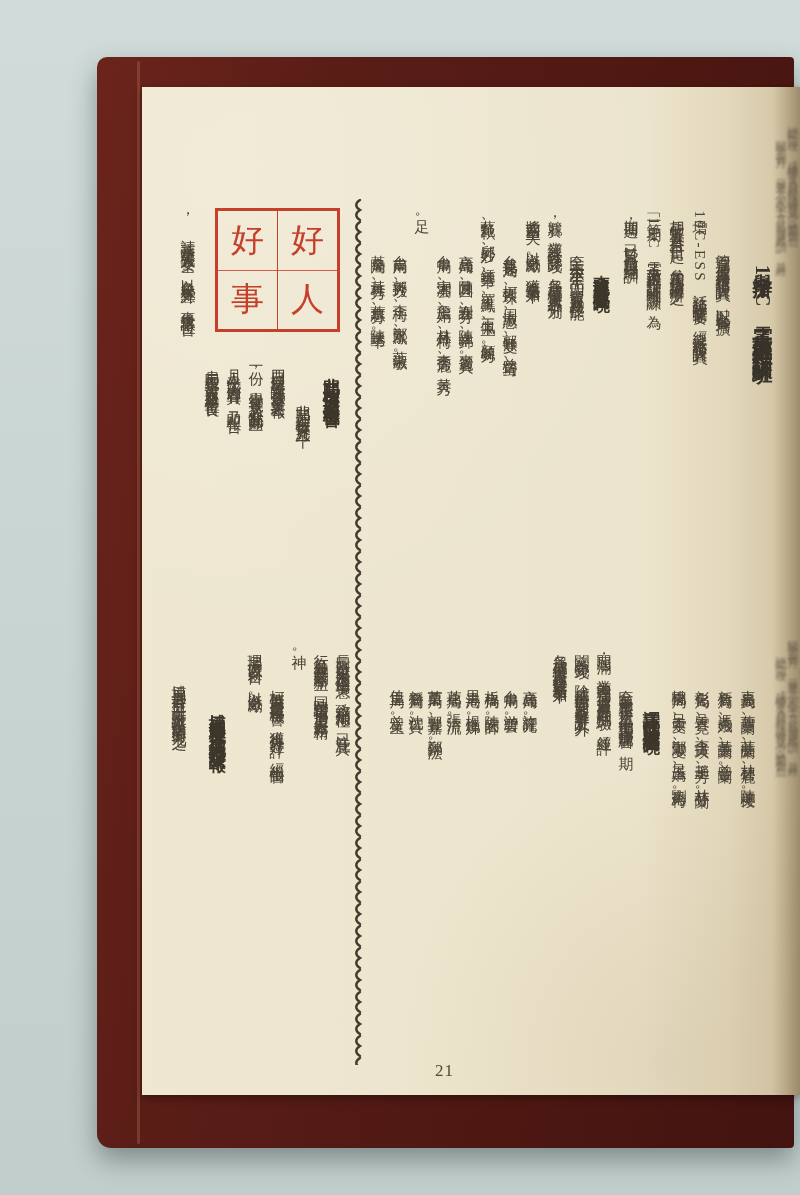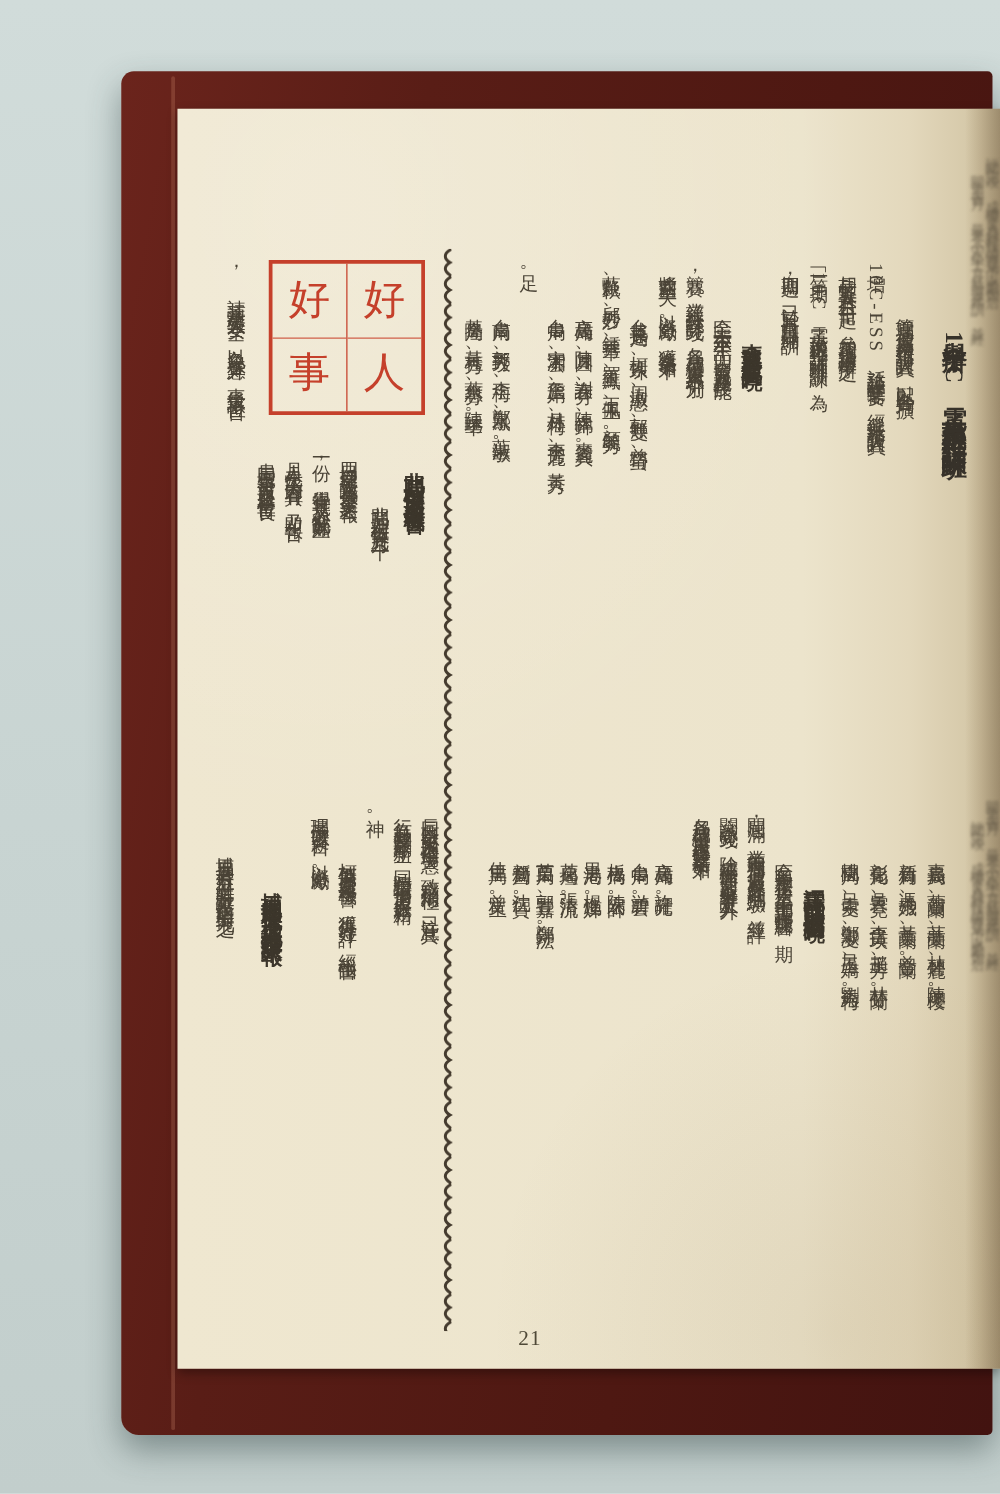--- a/index.html
+++ b/index.html
@@ -38,21 +38,21 @@
   .gbox{
     position:absolute;left:73px;top:121px;width:125px;height:124px;
     border:3px solid #c5402b;display:flex;flex-direction:row-reverse;box-sizing:border-box;
   }
   .gbox-col{flex:1;display:flex;flex-direction:column}
   .gbox-col.right{border-left:1.5px solid #c5402b}
   .gcell{flex:1;display:flex;align-items:center;justify-content:center;
     font-size:33px;color:#c5402b;line-height:1}
   .gcell.top{border-bottom:1px solid #d0604a}
   .pagenum{
-    position:absolute;left:252px;top:974px;width:60px;text-align:center;
+    position:absolute;left:252px;top:974px;width:60px;text-align:right;
     font-size:17px;color:#4f4937;letter-spacing:1px;
   }
   .wavy{position:absolute;left:210px;top:112px}
   .edge{
     position:absolute;right:0;top:0;width:28px;height:1008px;overflow:hidden;
     background:linear-gradient(to right,rgba(120,95,55,0) 0%,rgba(110,85,50,.20) 45%,rgba(88,66,38,.42) 100%);
   }
   .edge .vcol{font-size:11px;letter-spacing:4.5px;color:#5d5342;filter:blur(1.1px);opacity:.8}
 </style>
 </head>

